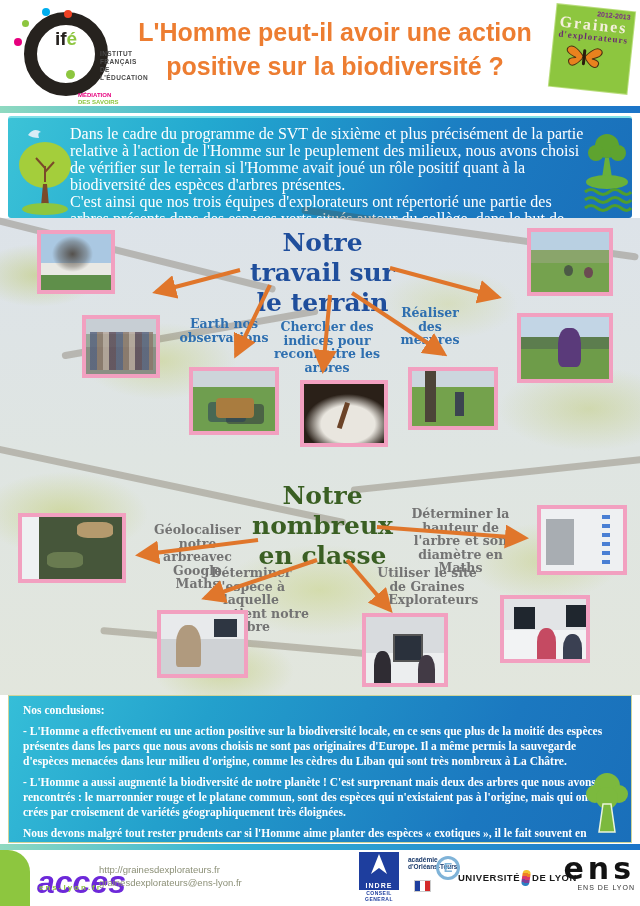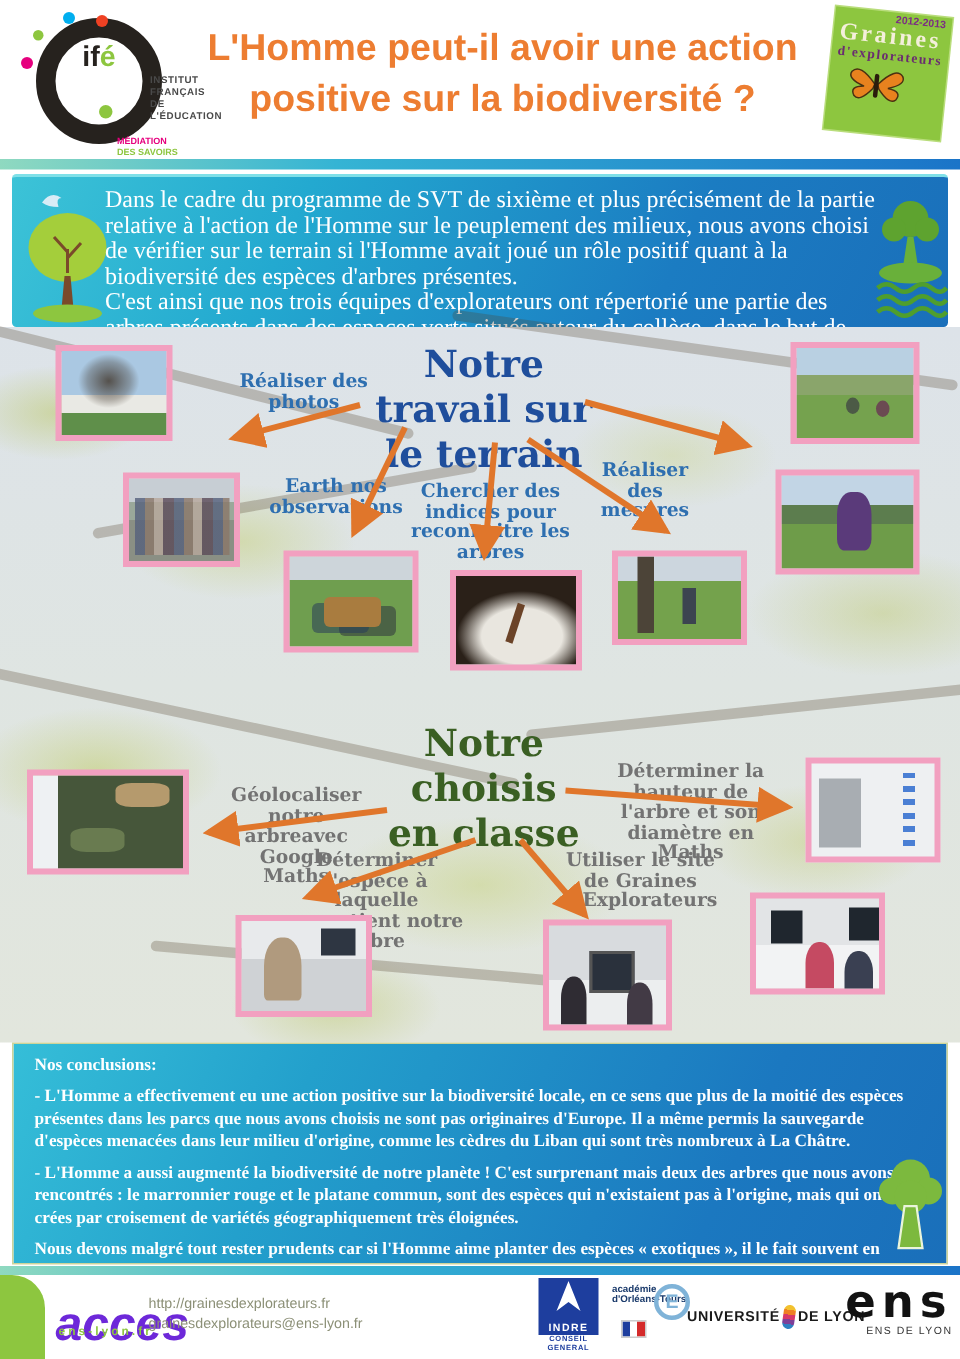--- a/index.html
+++ b/index.html
@@ -233,36 +233,35 @@
     <div class="branch" style="left:350px;top:252px;width:320px;transform:rotate(-6deg);"></div>
     <div class="branch" style="left:100px;top:422px;width:300px;transform:rotate(5deg);"></div>
   </div>
 
   <div class="sec-title blue" style="left:240px;top:228px;width:165px;">
     <div>Notre</div>
     <div>travail sur</div>
     <div>le terrain</div>
   </div>
 
-  <div class="lbl blue" style="left:155px;top:247px;width:95px;">Réaliser des photos</div>
   <div class="lbl blue" style="left:178px;top:317px;width:92px;">Earth nos observations</div>
   <div class="lbl blue" style="left:258px;top:320px;width:138px;">Chercher des indices pour reconnaitre les arbres</div>
   <div class="lbl blue" style="left:395px;top:306px;width:70px;">Réaliser des mesures</div>
 
   <div class="photo bg-tree-building" style="left:37px;top:230px;width:78px;height:64px;"></div>
   <div class="photo bg-park" style="left:527px;top:228px;width:86px;height:68px;"></div>
   <div class="photo bg-group" style="left:82px;top:315px;width:78px;height:63px;"></div>
   <div class="photo bg-table" style="left:189px;top:367px;width:90px;height:68px;"></div>
   <div class="photo bg-book" style="left:300px;top:380px;width:88px;height:67px;"></div>
   <div class="photo bg-tree-person" style="left:408px;top:367px;width:90px;height:63px;"></div>
   <div class="photo bg-photographer" style="left:517px;top:313px;width:96px;height:70px;"></div>
 
   <div class="sec-title green" style="left:250px;top:481px;width:145px;">
     <div>Notre</div>
-    <div>choisis</div>
+    <div>nombreux</div>
     <div>en classe</div>
   </div>
 
   <div class="lbl green" style="left:150px;top:523px;width:95px;">Géolocaliser notre arbreavec Google Maths</div>
   <div class="lbl green" style="left:192px;top:566px;width:118px;">Déterminer l'espèce à laquelle appartient notre arbre</div>
   <div class="lbl green" style="left:398px;top:507px;width:125px;">Déterminer la hauteur de l'arbre et son diamètre en Maths</div>
   <div class="lbl green" style="left:372px;top:566px;width:110px;">Utiliser le site de Graines d'Explorateurs</div>
 
   <div class="photo bg-earth" style="left:18px;top:513px;width:108px;height:70px;"></div>
   <div class="photo bg-doc" style="left:537px;top:505px;width:90px;height:70px;"></div>

